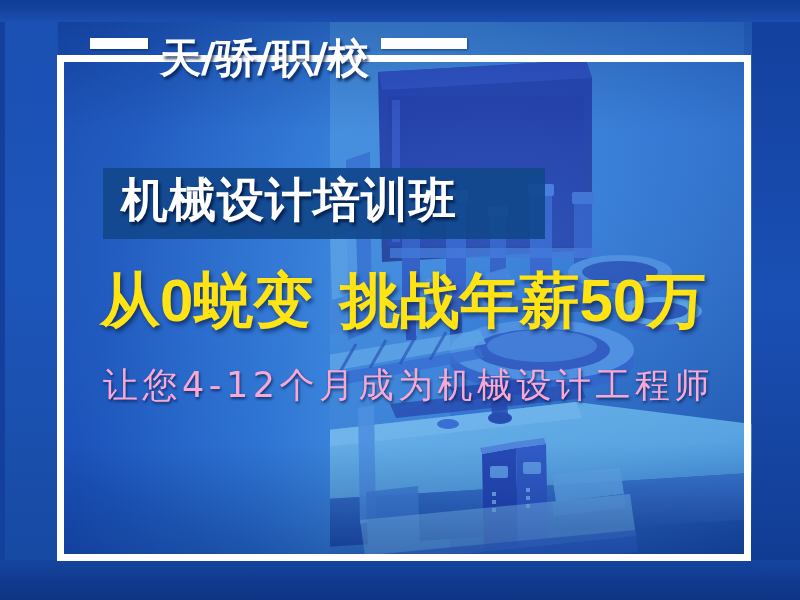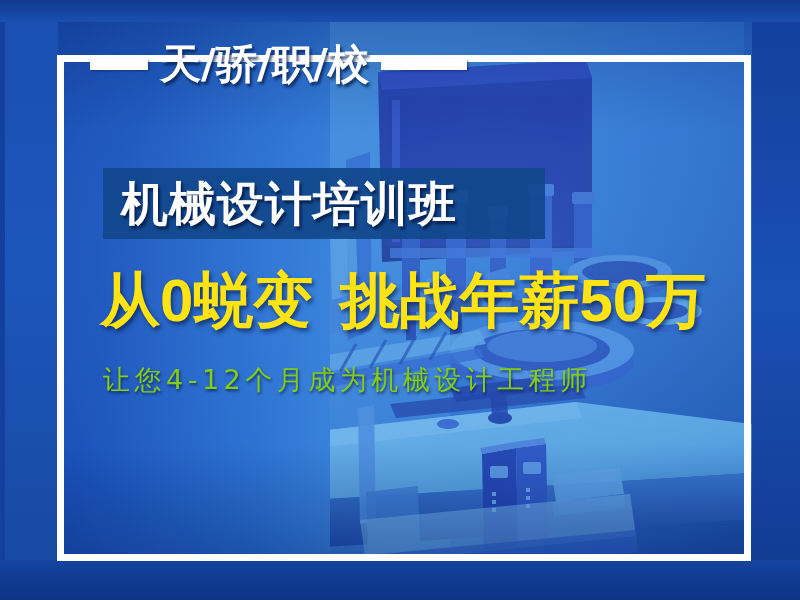--- a/index.html
+++ b/index.html
@@ -62,21 +62,21 @@
     width:694px;height:506px;
     box-sizing:border-box;
     border:7px solid #ffffff;
     box-shadow:0 0 0 0 rgba(0,0,0,0);
     pointer-events:none;
   }
 
   
   .brandline{
     position:absolute;left:90px;top:38px;width:450px;height:52px;
-    display:flex;align-items:center;gap:12px;
+    display:flex;gap:12px;
   }
   .dash{
     height:11px;background:#ffffff;flex:0 0 auto;
     box-shadow:1px 1px 2px rgba(0,20,60,.45);
   }
   .dash-l{width:58px;}
   .dash-r{width:86px;}
   .brand-text{
     font-size:41px;font-weight:bold;color:#ffffff;
     letter-spacing:0px;line-height:1;white-space:nowrap;
@@ -87,38 +87,38 @@
   
   .title-band{
     position:absolute;left:103px;top:168px;width:442px;height:71px;
     background:rgba(17,72,140,.92);
     display:flex;align-items:center;
   }
   .title-band .title-text{
     margin-left:18px;
     font-size:47px;font-weight:bold;color:#ffffff;line-height:1;
     letter-spacing:1px;white-space:nowrap;
-    font-family:Liberation Sans, sans-serif;
+    font-family:Liberation Mono, monospace;
     text-shadow:2px 3px 3px rgba(2,20,60,.8);
   }
 
   
   .headline{
     position:absolute;left:100px;top:268px;width:700px;height:68px;
     font-size:60px;font-weight:bold;color:#ffe312;line-height:1.1;
     white-space:nowrap;letter-spacing:0px;
     font-family:Liberation Sans, sans-serif;
     text-shadow:2px 3px 4px rgba(5,25,70,.65);
   }
   .headline .gap{display:inline-block;width:26px;}
 
   
   .subline{
     position:absolute;left:103px;top:364px;width:690px;height:36px;
-    font-size:27px;color:#84cc16;line-height:1.2;white-space:nowrap;
+    font-size:35px;color:#f9a8d4;line-height:1.2;white-space:nowrap;
     letter-spacing:4.5px;font-weight:normal;
     font-family:"DejaVu Sans","Liberation Sans",sans-serif;
     text-shadow:1px 2px 3px rgba(3,22,65,.7);
   }
 </style>
 </head>
 <body>
 
 <div id="poster">
 

